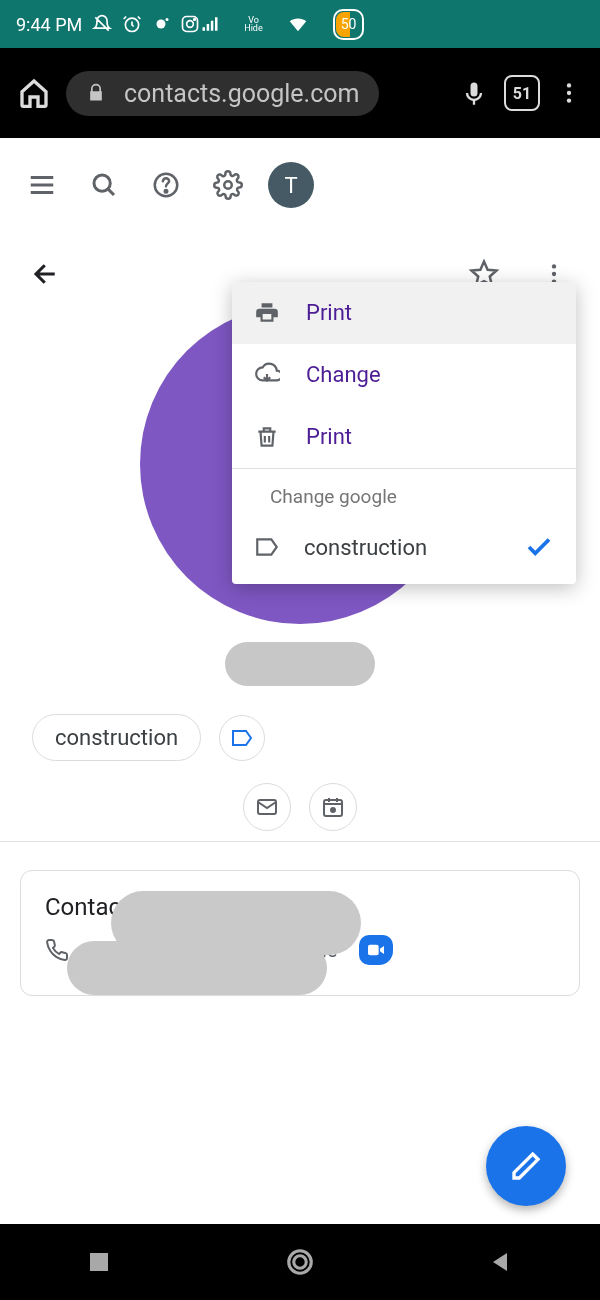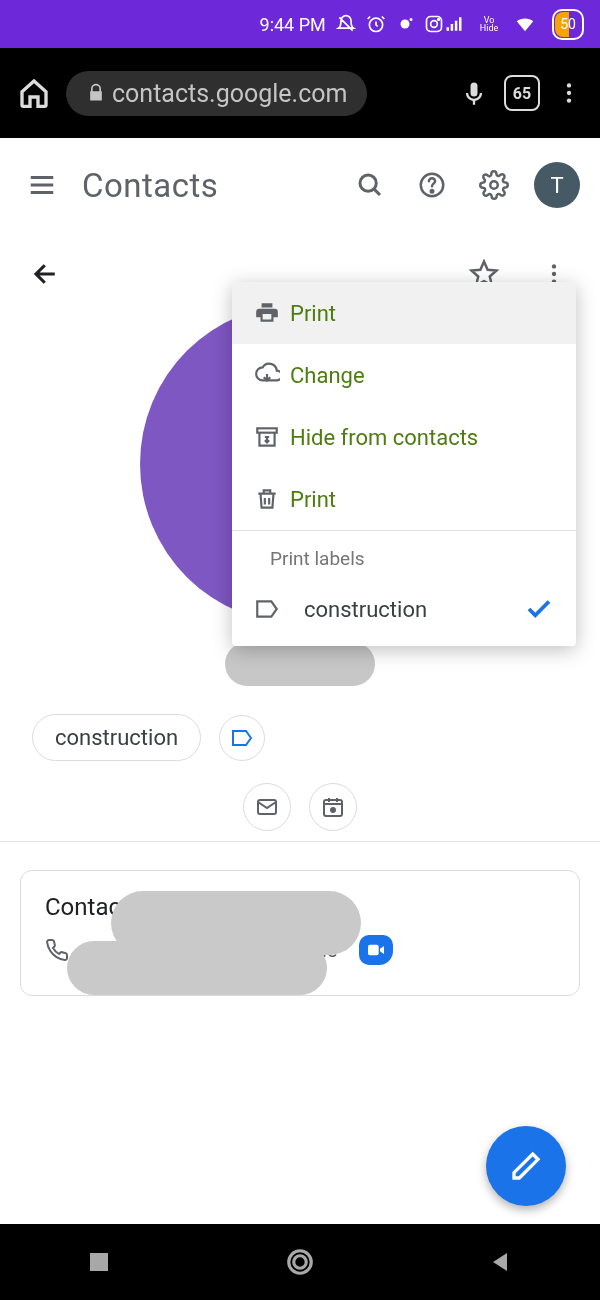--- a/index.html
+++ b/index.html
@@ -1,24 +1,24 @@
 <!DOCTYPE html>
 <html><head>
 <meta charset="utf-8">
 <style>
   * { box-sizing: border-box; margin: 0; padding: 0; }
   html, body { width: 600px; height: 1300px; font-family: Roboto, Arial, sans-serif; background: #fff; overflow: hidden; }
-  .status-bar { background: #6d28d9; height: 48px; display: flex; justify-content: flex-end; align-items: center; padding: 0 16px; color: #fff; font-size: 18px; }
+  .status-bar { background: #0f766e; height: 48px; display: flex; justify-content: flex-start; align-items: center; padding: 0 16px; color: #fff; font-size: 18px; }
   .status-left { display: flex; align-items: center; gap: 10px; }
-  .status-right { display: flex; align-items: center; gap: 16px; }
+  .status-right { display: flex; align-items: center; gap: 24px; }
   .battery { border: 2px solid #fff; border-radius: 10px; padding: 0 6px; font-size: 14px; display: inline-flex; align-items: center; height: 31px; position: relative; }
   .battery::before { content: ""; position: absolute; left: 1px; top: 1px; bottom: 1px; width: 50%; background: #f7a400; border-radius: 8px 0 0 8px; z-index: -1; }
   .battery { overflow: hidden; z-index: 0; }
   .browser-bar { background: #000; height: 90px; display: flex; align-items: center; padding: 0 18px; gap: 16px; }
-  .url-pill { flex: 0 0 auto; background: #2f2f2f; border-radius: 40px; display: flex; align-items: center; padding: 8px 20px; gap: 6px; color: #c5c5c5; font-size: 25px; }
+  .url-pill { flex: 0 0 auto; background: #2f2f2f; border-radius: 40px; display: flex; align-items: center; padding: 8px 20px; gap: 18px; color: #c5c5c5; font-size: 25px; }
   .browser-icon { color: #dcdcdc; display: flex; align-items: center; justify-content: center; }
   .tab-count { border: 2.5px solid #dcdcdc; border-radius: 8px; width: 36px; height: 36px; display: flex; align-items: center; justify-content: center; font-size: 16px; font-weight: 700; color: #dcdcdc; }
 
   .app-header { display: flex; align-items: center; height: 94px; padding: 0 20px; gap: 18px; }
   .app-title { font-size: 33px; color: #5f6368; font-weight: 400; flex: 1; letter-spacing: 0.5px; }
   .hd-ic { color: #5f6368; display:flex; align-items:center; justify-content:center; width: 44px; height:44px; }
   .avatar-chip { width: 46px; height: 46px; border-radius: 50%; background: #455a64; color: #fff; display: flex; align-items: center; justify-content: center; font-size: 22px; }
 
   .detail-toolbar { display: flex; align-items: center; justify-content: space-between; padding: 12px 24px 0 24px; height: 72px;}
   .detail-toolbar .right { display: flex; align-items: center; gap: 26px; }
@@ -41,21 +41,21 @@
   .redact-blob { position:absolute; background:#c9c9c9; border-radius: 50px; }
   .video-badge { width: 34px; height: 30px; background:#1a73e8; border-radius: 10px 10px 14px 10px; display:flex; align-items:center; justify-content:center; margin-left: 8px;}
 
   .fab { position: absolute; right: 34px; bottom: 94px; width: 80px; height: 80px; border-radius: 50%; background: #1a73e8; display:flex; align-items:center; justify-content:center; box-shadow: 0 4px 10px rgba(0,0,0,.3);}
 
   .nav-bar { position: absolute; left:0; right:0; bottom:0; height: 76px; background:#000; display:flex; align-items:center; justify-content:space-around; }
   .nav-ic { color:#a8a8a8; }
 
   
   .menu { position: absolute; top: 282px; right: 24px; width: 344px; background:#fff; border-radius: 4px; box-shadow: 0 4px 20px rgba(0,0,0,.25); z-index: 50; overflow:hidden;}
-  .menu-item { display:flex; align-items:center; gap: 8px; padding: 18px 22px; font-size: 22px; color:#4d7c0f; }
+  .menu-item { display:flex; align-items:flex-start; gap: 24px; padding: 18px 22px; font-size: 22px; color:#4c1d95; }
   .menu-item.hover { background:#f1f1f1; }
   .menu-item .mi-ic { width: 28px; color:#5f6368; display:flex;}
   .menu-sep { height:1px; background:#e0e0e0; }
   .menu-hd { padding: 16px 22px 10px 38px; font-size: 19px; color:#757575; }
   .menu-label { display:flex; align-items:center; gap:24px; padding: 14px 22px 22px 22px; font-size:22px; color:#3c4043;}
   .check { margin-left:auto; color:#1a73e8; }
 
   svg { display:block; }
   .vo { font-size: 9px; line-height: 8px; text-align:center; }
 </style>
@@ -122,37 +122,36 @@
         <path d="M6 10V7a6 6 0 1112 0v3h1v11H5V10h1zm2 0h8V7a4 4 0 10-8 0v3z"></path>
       </svg>
     <span>contacts.google.com</span>
   </div>
   <span style="flex:1"></span>
   <span class="browser-icon">
     <svg width="28" height="28" viewBox="0 0 24 24" fill="#dcdcdc">
         <path d="M12 15a3 3 0 003-3V6a3 3 0 10-6 0v6a3 3 0 003 3zm5-3a5 5 0 01-10 0H5a7 7 0 006 6.9V22h2v-3.1A7 7 0 0019 12h-2z"></path>
       </svg>
   </span>
-  <span class="tab-count">65</span>
+  <span class="tab-count">51</span>
   <span class="browser-icon">
     <svg width="26" height="26" viewBox="0 0 24 24" fill="#dcdcdc">
         <circle cx="12" cy="5" r="2"></circle>
         <circle cx="12" cy="12" r="2"></circle>
         <circle cx="12" cy="19" r="2"></circle>
       </svg>
   </span>
 </div>
 
 <div class="app-header">
   <span class="hd-ic">
     <svg width="30" height="30" viewBox="0 0 24 24" stroke="#5f6368" stroke-width="2.4">
         <path d="M3 6h18M3 12h18M3 18h18"></path>
       </svg>
   </span>
-  <span class="app-title">Contacts</span>
   <span class="hd-ic">
     <svg width="30" height="30" viewBox="0 0 24 24" fill="none" stroke="#5f6368" stroke-width="2.4">
         <circle cx="10.5" cy="10.5" r="6.5"></circle>
         <path d="M20 20l-4.5-4.5"></path>
       </svg>
   </span>
   <span class="hd-ic">
     <svg width="30" height="30" viewBox="0 0 24 24" fill="none" stroke="#5f6368" stroke-width="2">
         <circle cx="12" cy="12" r="9"></circle>
         <path d="M9.5 9a2.5 2.5 0 015 0c0 1.5-2.5 2-2.5 4" stroke-linecap="round"></path>
@@ -254,36 +253,27 @@
         <svg width="26" height="26" viewBox="0 0 24 24" fill="none" stroke="#5f6368" stroke-width="2">
           <path d="M8 17a6 6 0 010-12 7 7 0 0113 3 4.5 4.5 0 010 9H8z"></path>
           <path d="M12 11v6M9 14l3 3 3-3"></path>
         </svg>
       </span>
     <span>Change</span>
   </div>
   <div class="menu-item">
     <span class="mi-ic">
         <svg width="26" height="26" viewBox="0 0 24 24" fill="none" stroke="#5f6368" stroke-width="2">
-          <rect x="3" y="4" width="18" height="4"></rect>
-          <path d="M5 8v12h14V8M10 12h4M12 12v5m-2-2l2 2 2-2"></path>
-        </svg>
-      </span>
-    <span>Hide from contacts</span>
-  </div>
-  <div class="menu-item">
-    <span class="mi-ic">
-        <svg width="26" height="26" viewBox="0 0 24 24" fill="none" stroke="#5f6368" stroke-width="2">
           <path d="M4 7h16M9 7V4h6v3M6 7l1 13h10l1-13M10 11v6M14 11v6"></path>
         </svg>
       </span>
     <span>Print</span>
   </div>
   <div class="menu-sep"></div>
-  <div class="menu-hd">Print labels</div>
+  <div class="menu-hd">Change google</div>
   <div class="menu-label">
     <span class="mi-ic">
         <svg width="26" height="26" viewBox="0 0 24 24" fill="none" stroke="#5f6368" stroke-width="2">
           <path d="M3 5h13l5 7-5 7H3V5z"></path>
         </svg>
       </span>
     <span>construction</span>
     <span class="check">
         <svg width="30" height="30" viewBox="0 0 24 24" fill="none" stroke="#1a73e8" stroke-width="3">
           <path d="M4 12l5 5L20 6"></path>

